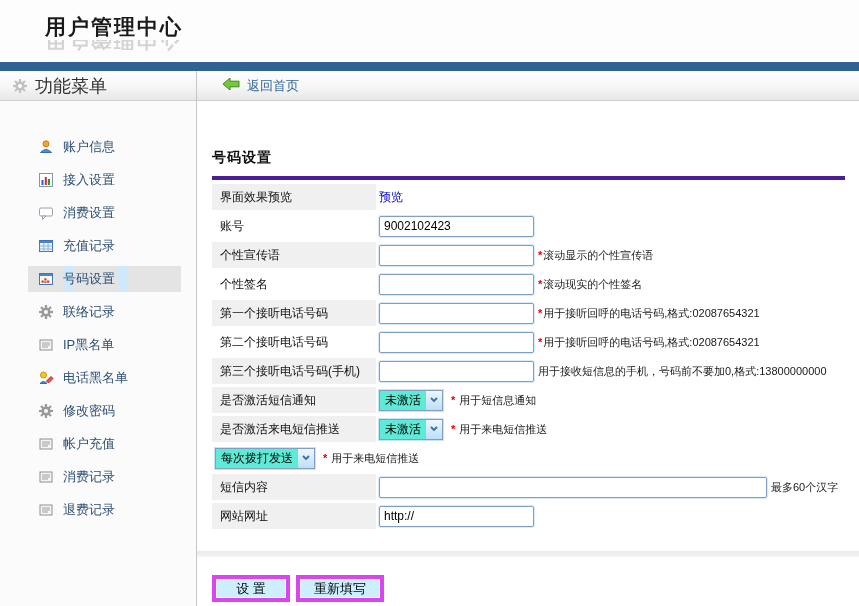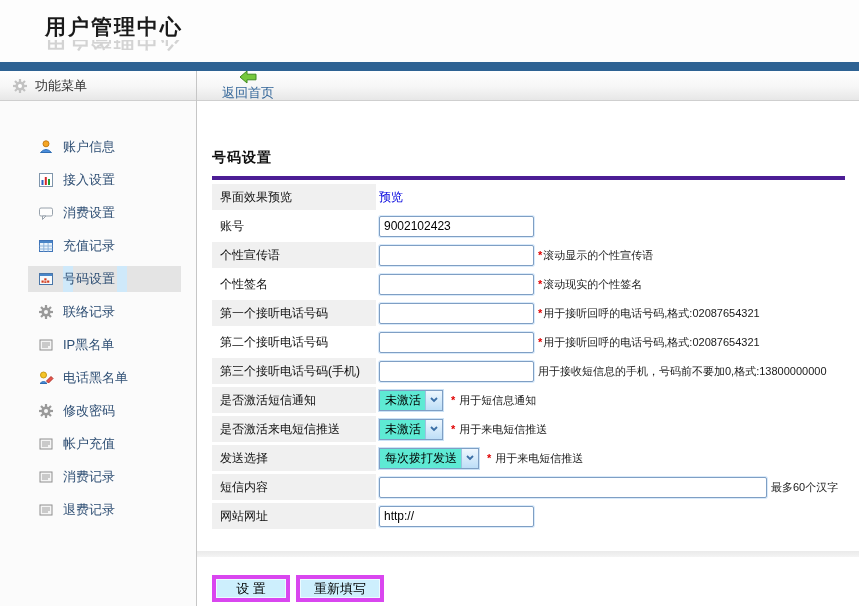--- a/index.html
+++ b/index.html
@@ -16,23 +16,23 @@
 
   
   .body { display:flex; height:535px; }
   .sidebar { width:197px; background:#fbfbfb; border-right:1px solid #c6c6c6; }
   .main { flex:1; background:#fff; min-width:0; }
 
   
   .strip { height:30px; background:linear-gradient(#fefefe,#f6f6f6 55%,#e7e7e7); border-bottom:1px solid #cfcfcf;
     display:flex; align-items:center; }
   .sidebar-header { padding-left:12px; }
-  .sidebar-header .strip-label { font-size:13px; color:#333; margin-left:7px; }
+  .sidebar-header .strip-label { font-size:18px; color:#333; margin-left:7px; }
   .main-toolbar { padding-left:18px; }
-  .back-link { display:inline-flex; align-items:center; cursor:pointer; text-decoration:none;flex-direction:column; }
+  .back-link { display:inline-flex; cursor:pointer; text-decoration:none; }
   .back-link span { font-size:13px; color:#336699; margin-left:7px; }
 
   
   .side-list { list-style:none; margin-top:33px; }
   .side-item { height:26px; margin:0 16px 7px 28px; width:153px; display:flex; align-items:center;
     padding-left:10px; cursor:pointer; }
   .side-item .label { font-size:13px; color:#2f4f74; margin-left:9px; white-space:nowrap; }
   .side-item.selected { background:linear-gradient(90deg,#e4e4e4 0px,#e4e4e4 35px,#cfe9fa 35px,#cfe9fa 45px,
     #e4e4e4 45px,#e4e4e4 89px,#cfe9fa 89px,#cfe9fa 99px,#e4e4e4 99px,#e4e4e4 153px); }
   .icon16 { width:16px; height:16px; display:inline-block; flex:none; }
@@ -307,21 +307,20 @@
                   <span class="sel-btn">
                     <svg viewBox="0 0 8 6" width="8" height="6">
                       <path d="M1 1 L4 4 L7 1" fill="none" stroke="#3a6ea5" stroke-width="1.8"></path>
                     </svg>
                   </span>
                 </div>
                 <span class="remark gapped"><i class="req">*</i>用于来电短信推送</span>
               </div>
             </div>
             <div class="form-row">
-              <div class="cell-label shaded">发送选择</div>
               <div class="cell-value">
                 <div class="xp-select">
                   <span class="sel-text">每次拨打发送</span>
                   <span class="sel-btn">
                     <svg viewBox="0 0 8 6" width="8" height="6">
                       <path d="M1 1 L4 4 L7 1" fill="none" stroke="#3a6ea5" stroke-width="1.8"></path>
                     </svg>
                   </span>
                 </div>
                 <span class="remark gapped"><i class="req">*</i>用于来电短信推送</span>

